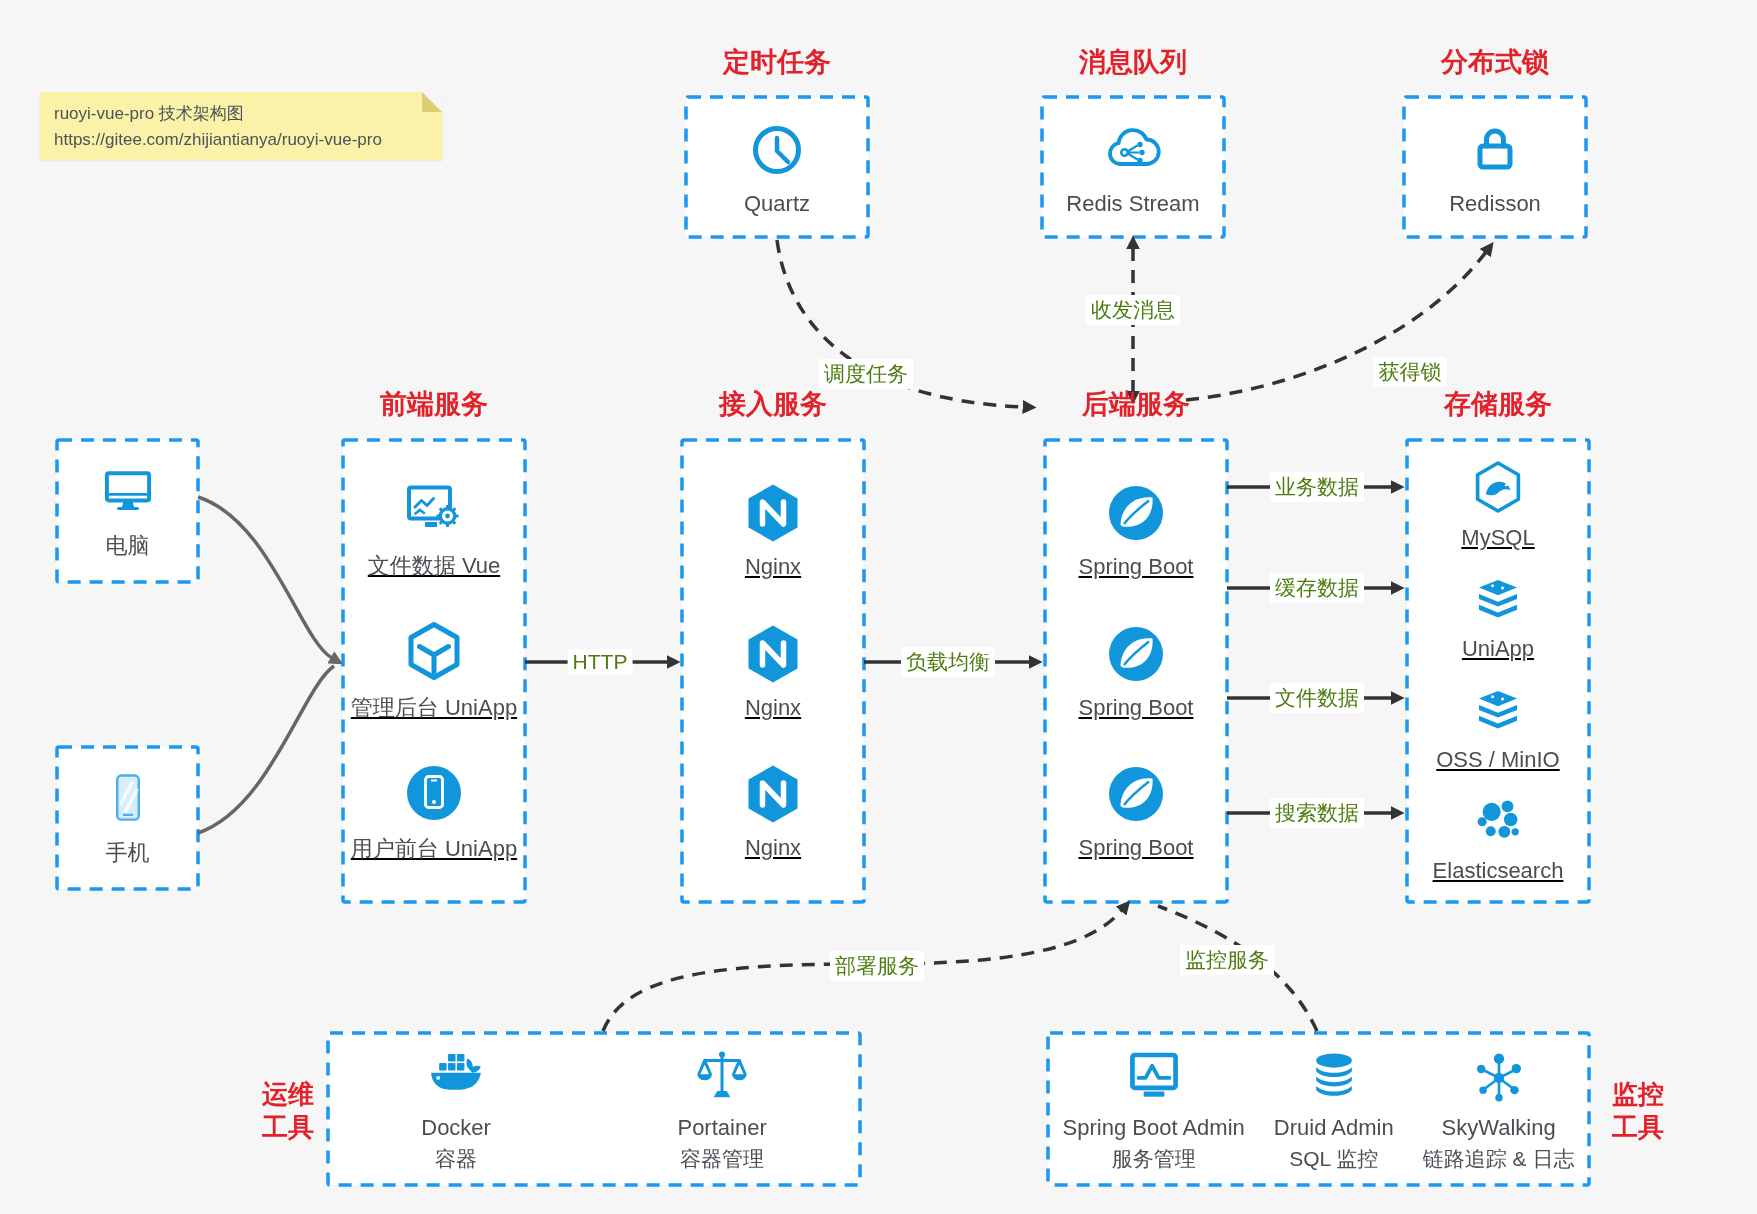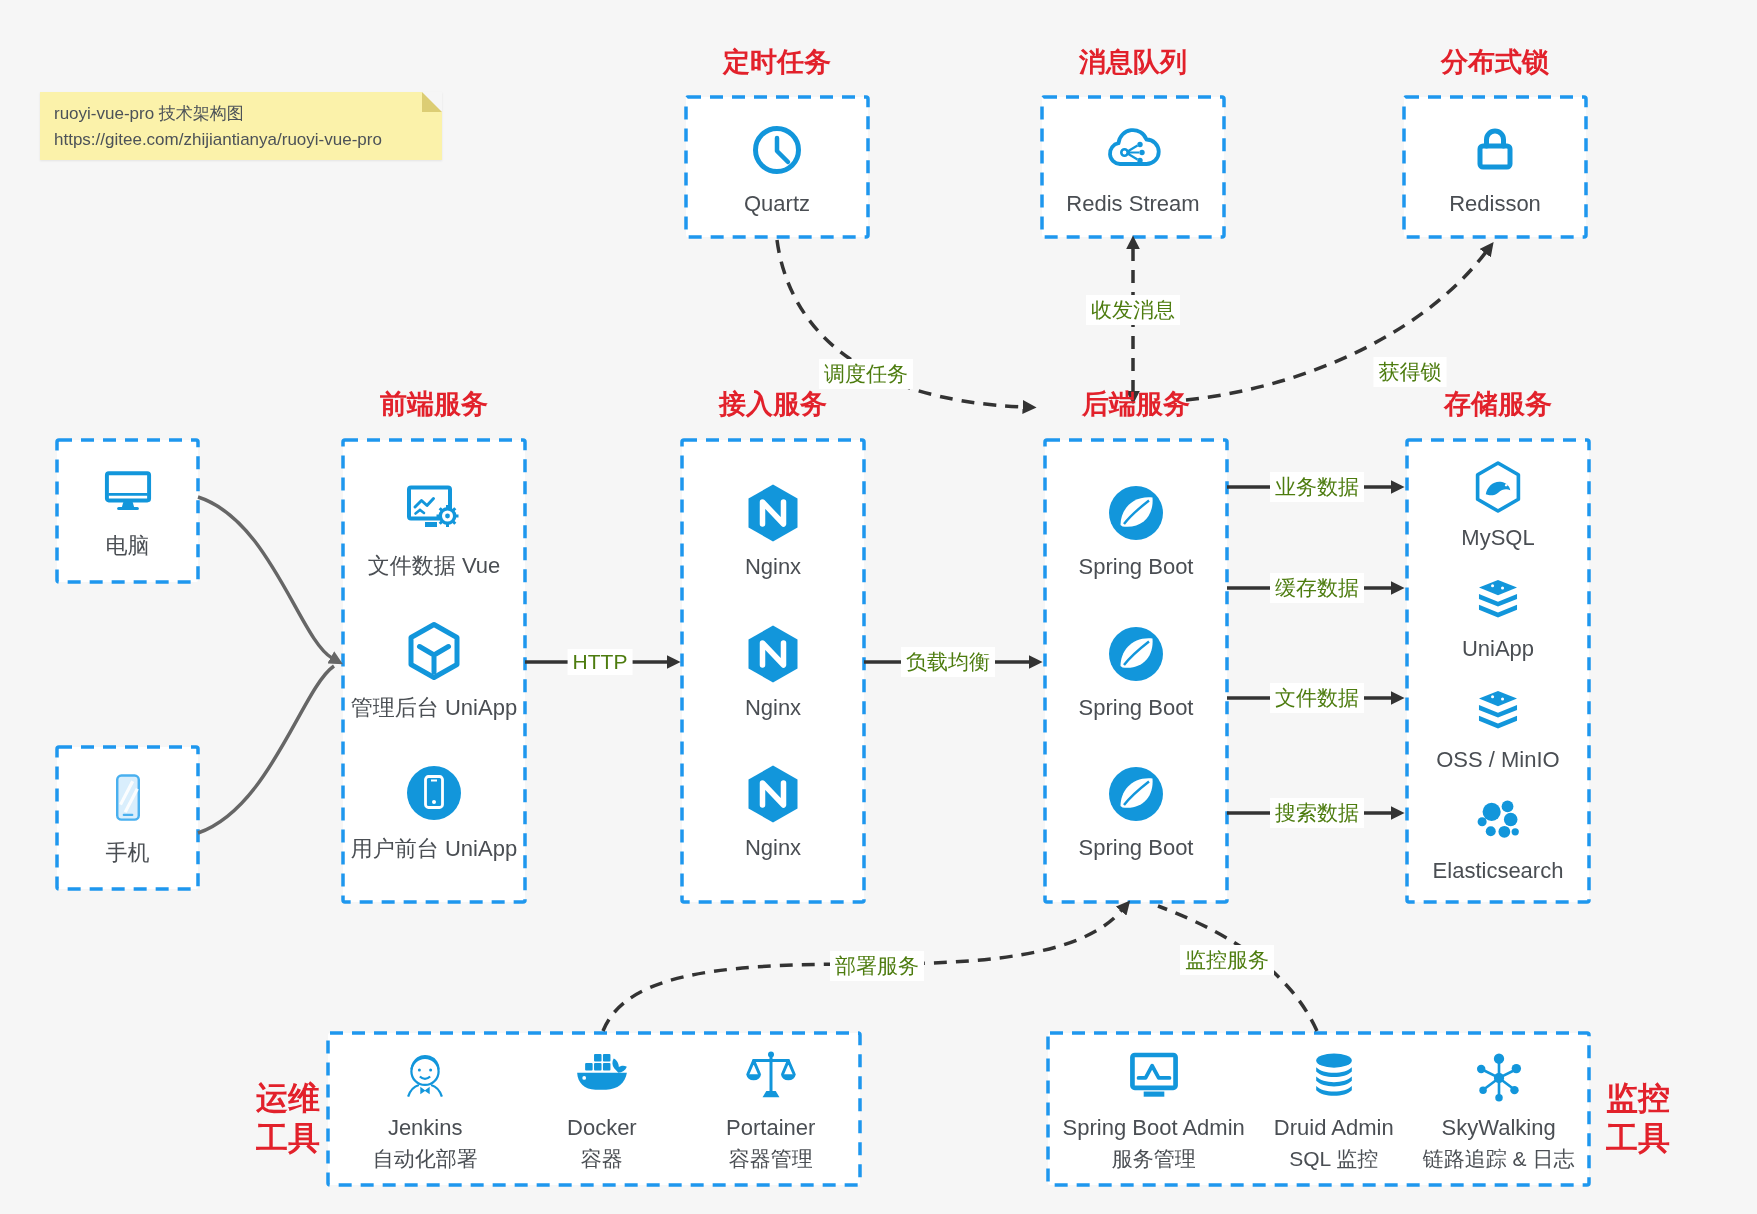--- a/index.html
+++ b/index.html
@@ -1,33 +1,33 @@
 <!DOCTYPE html>
 <html><head>
 <meta charset="utf-8">
 <style>
   html,body{margin:0;padding:0;background:#f6f6f6;}
   .canvas{position:relative;width:1757px;height:1214px;background:#f6f6f6;overflow:hidden;
           font-family:"Liberation Sans","DejaVu Sans",sans-serif;}
   svg.edges{position:absolute;left:0;top:0;z-index:1;}
   .group{position:absolute;z-index:2;display:flex;box-sizing:border-box;}
-  .vfill{flex-direction:column;justify-content:space-evenly;align-items:center;}
+  .vfill{flex-direction:column;justify-content:space-evenly;align-items:center;text-decoration:underline;}
   .center1{flex-direction:column;justify-content:center;align-items:center;gap:10px;}
   .hrow{flex-direction:row;justify-content:space-around;align-items:flex-start;padding-top:14px;}
   .node{display:flex;flex-direction:column;align-items:center;gap:9px;}
   .node-label{font-size:22px;color:#4a4e53;white-space:nowrap;}
   .bnode{display:flex;flex-direction:column;align-items:center;gap:4px;}
   .bl{font-size:22px;color:#4a4e53;white-space:nowrap;margin-top:4px;}
   .bl2{font-size:21px;color:#4a4e53;white-space:nowrap;}
   .icon{width:64px;height:64px;color:#1296db;display:block;}
   .icon-58{width:58px;height:58px;}
   .icon-60{width:60px;height:60px;}
   .group-title{position:absolute;z-index:2;text-align:center;font-weight:bold;font-size:27px;
                color:#e2212b;white-space:nowrap;}
-  .side-label{position:absolute;z-index:2;text-align:center;font-weight:bold;font-size:32px;
+  .side-label{position:absolute;z-index:2;text-align:center;font-weight:bold;font-size:26px;
               line-height:1.25;color:#e2212b;}
   .edge-label{position:absolute;z-index:3;transform:translate(-50%,-50%);background:#ffffff;
               font-size:21px;color:#4d7c0f;padding:1px 5px;white-space:nowrap;}
   .note{position:absolute;left:40px;top:92px;width:402px;height:68px;background:#fbf2aa;
         z-index:2;box-shadow:0 1px 2px rgba(0,0,0,0.08);}
   .note-text{padding:9px 14px;font-size:17px;line-height:1.55;color:#4c5258;}
   .note-fold{position:absolute;top:0;right:0;width:0;height:0;border-style:solid;
              border-width:0 20px 20px 0;border-color:#f6f6f6 #f6f6f6 #dccd74 #dccd74;}
 </style>
 </head>
@@ -370,27 +370,20 @@
     </div>
   </div>
 
   <div class="side-label" style="left:246px;top:1078px;width:84px">
     <div>运维</div>
     <div>工具</div>
   </div>
   <div class="group hrow" style="left:328px;top:1033px;width:532px;height:152px">
     <div class="bnode">
       <svg class="icon icon-60">
-          <use href="#s-jenkins"></use>
-        </svg>
-      <div class="bl">Jenkins</div>
-      <div class="bl2">自动化部署</div>
-    </div>
-    <div class="bnode">
-      <svg class="icon icon-60">
           <use href="#s-docker"></use>
         </svg>
       <div class="bl">Docker</div>
       <div class="bl2">容器</div>
     </div>
     <div class="bnode">
       <svg class="icon icon-60">
           <use href="#s-portainer"></use>
         </svg>
       <div class="bl">Portainer</div>

